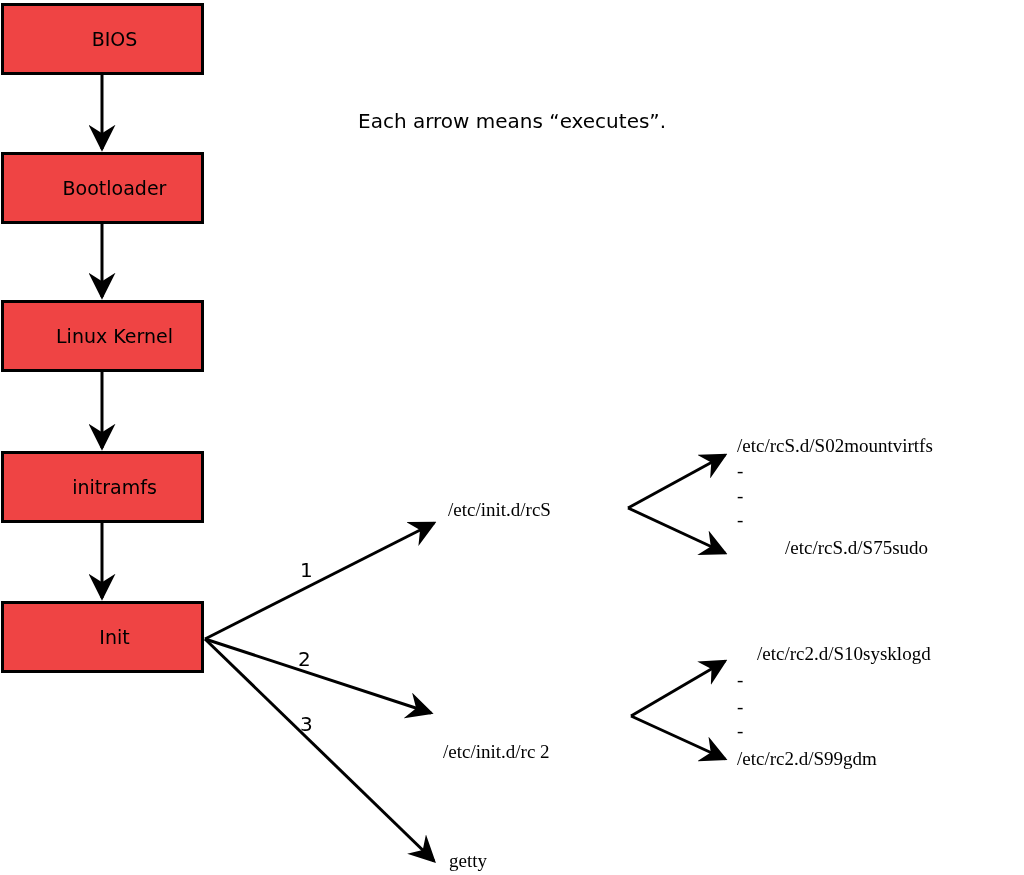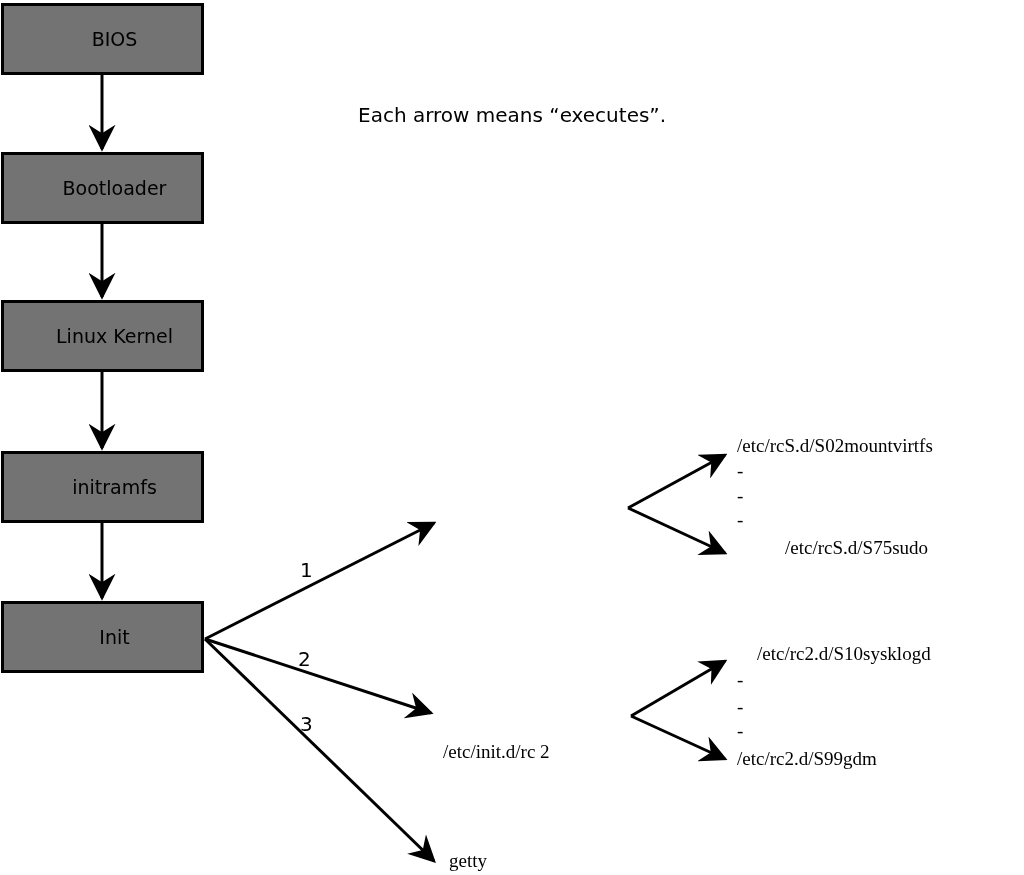--- a/index.html
+++ b/index.html
@@ -17,21 +17,21 @@
     position: absolute;
     left: 0; top: 0;
     width: 1024px; height: 875px;
   }
   .box {
     position: absolute;
     left: 1px;
     width: 203px;
     height: 72px;
     border: 3px solid #000000;
-    background: #737373;
+    background: #ef4444;
     display: flex;
     align-items: center;
     justify-content: center;
     font-size: 19px;
     padding-left: 24px;
   }
   .note {
     position: absolute;
     font-size: 20px;
     white-space: nowrap;
@@ -70,32 +70,33 @@
       <line x1="205" y1="639" x2="434" y2="861" marker-end="url(#ah)"></line>
 
       <line x1="628" y1="508" x2="725" y2="455" marker-end="url(#ah)"></line>
       <line x1="628" y1="508" x2="725" y2="553" marker-end="url(#ah)"></line>
 
       <line x1="631" y1="716" x2="725" y2="661" marker-end="url(#ah)"></line>
       <line x1="631" y1="716" x2="725" y2="759" marker-end="url(#ah)"></line>
     </g>
   </svg>
 
-  <div class="note" style="left:358px; top:103px;">Each arrow means “executes”.</div>
+  <div class="note" style="left:358px; top:109px;">Each arrow means “executes”.</div>
 
   <div class="box" style="top:3px;">BIOS</div>
   <div class="box" style="top:300px;">Linux Kernel</div>
   <div class="box" style="top:152px;">Bootloader</div>
   <div class="box" style="top:451px;text-align:right;">initramfs</div>
   <div class="box" style="top:601px;">Init</div>
 
   <div class="num" style="left:300px; top:558px;">1</div>
   <div class="num" style="left:298px; top:647px;">2</div>
   <div class="num" style="left:300px; top:712px;">3</div>
 
+  <div class="mono" style="left:448px; top:499px;">/etc/init.d/rcS</div>
 
   <div class="mono" style="left:737px; top:435px;">/etc/rcS.d/S02mountvirtfs</div>
   <div class="mono" style="left:737px; top:460px;">-</div>
   <div class="mono" style="left:737px; top:485px;">-</div>
   <div class="mono" style="left:737px; top:509px;">-</div>
   <div class="mono" style="left:737px; top:537px;margin-left:48px;">/etc/rcS.d/S75sudo</div>
 
   <div class="mono" style="left:443px; top:701px;margin-top:40px;">/etc/init.d/rc 2</div>
 
   <div class="mono" style="left:737px; top:643px;margin-left:20px;">/etc/rc2.d/S10sysklogd</div>

